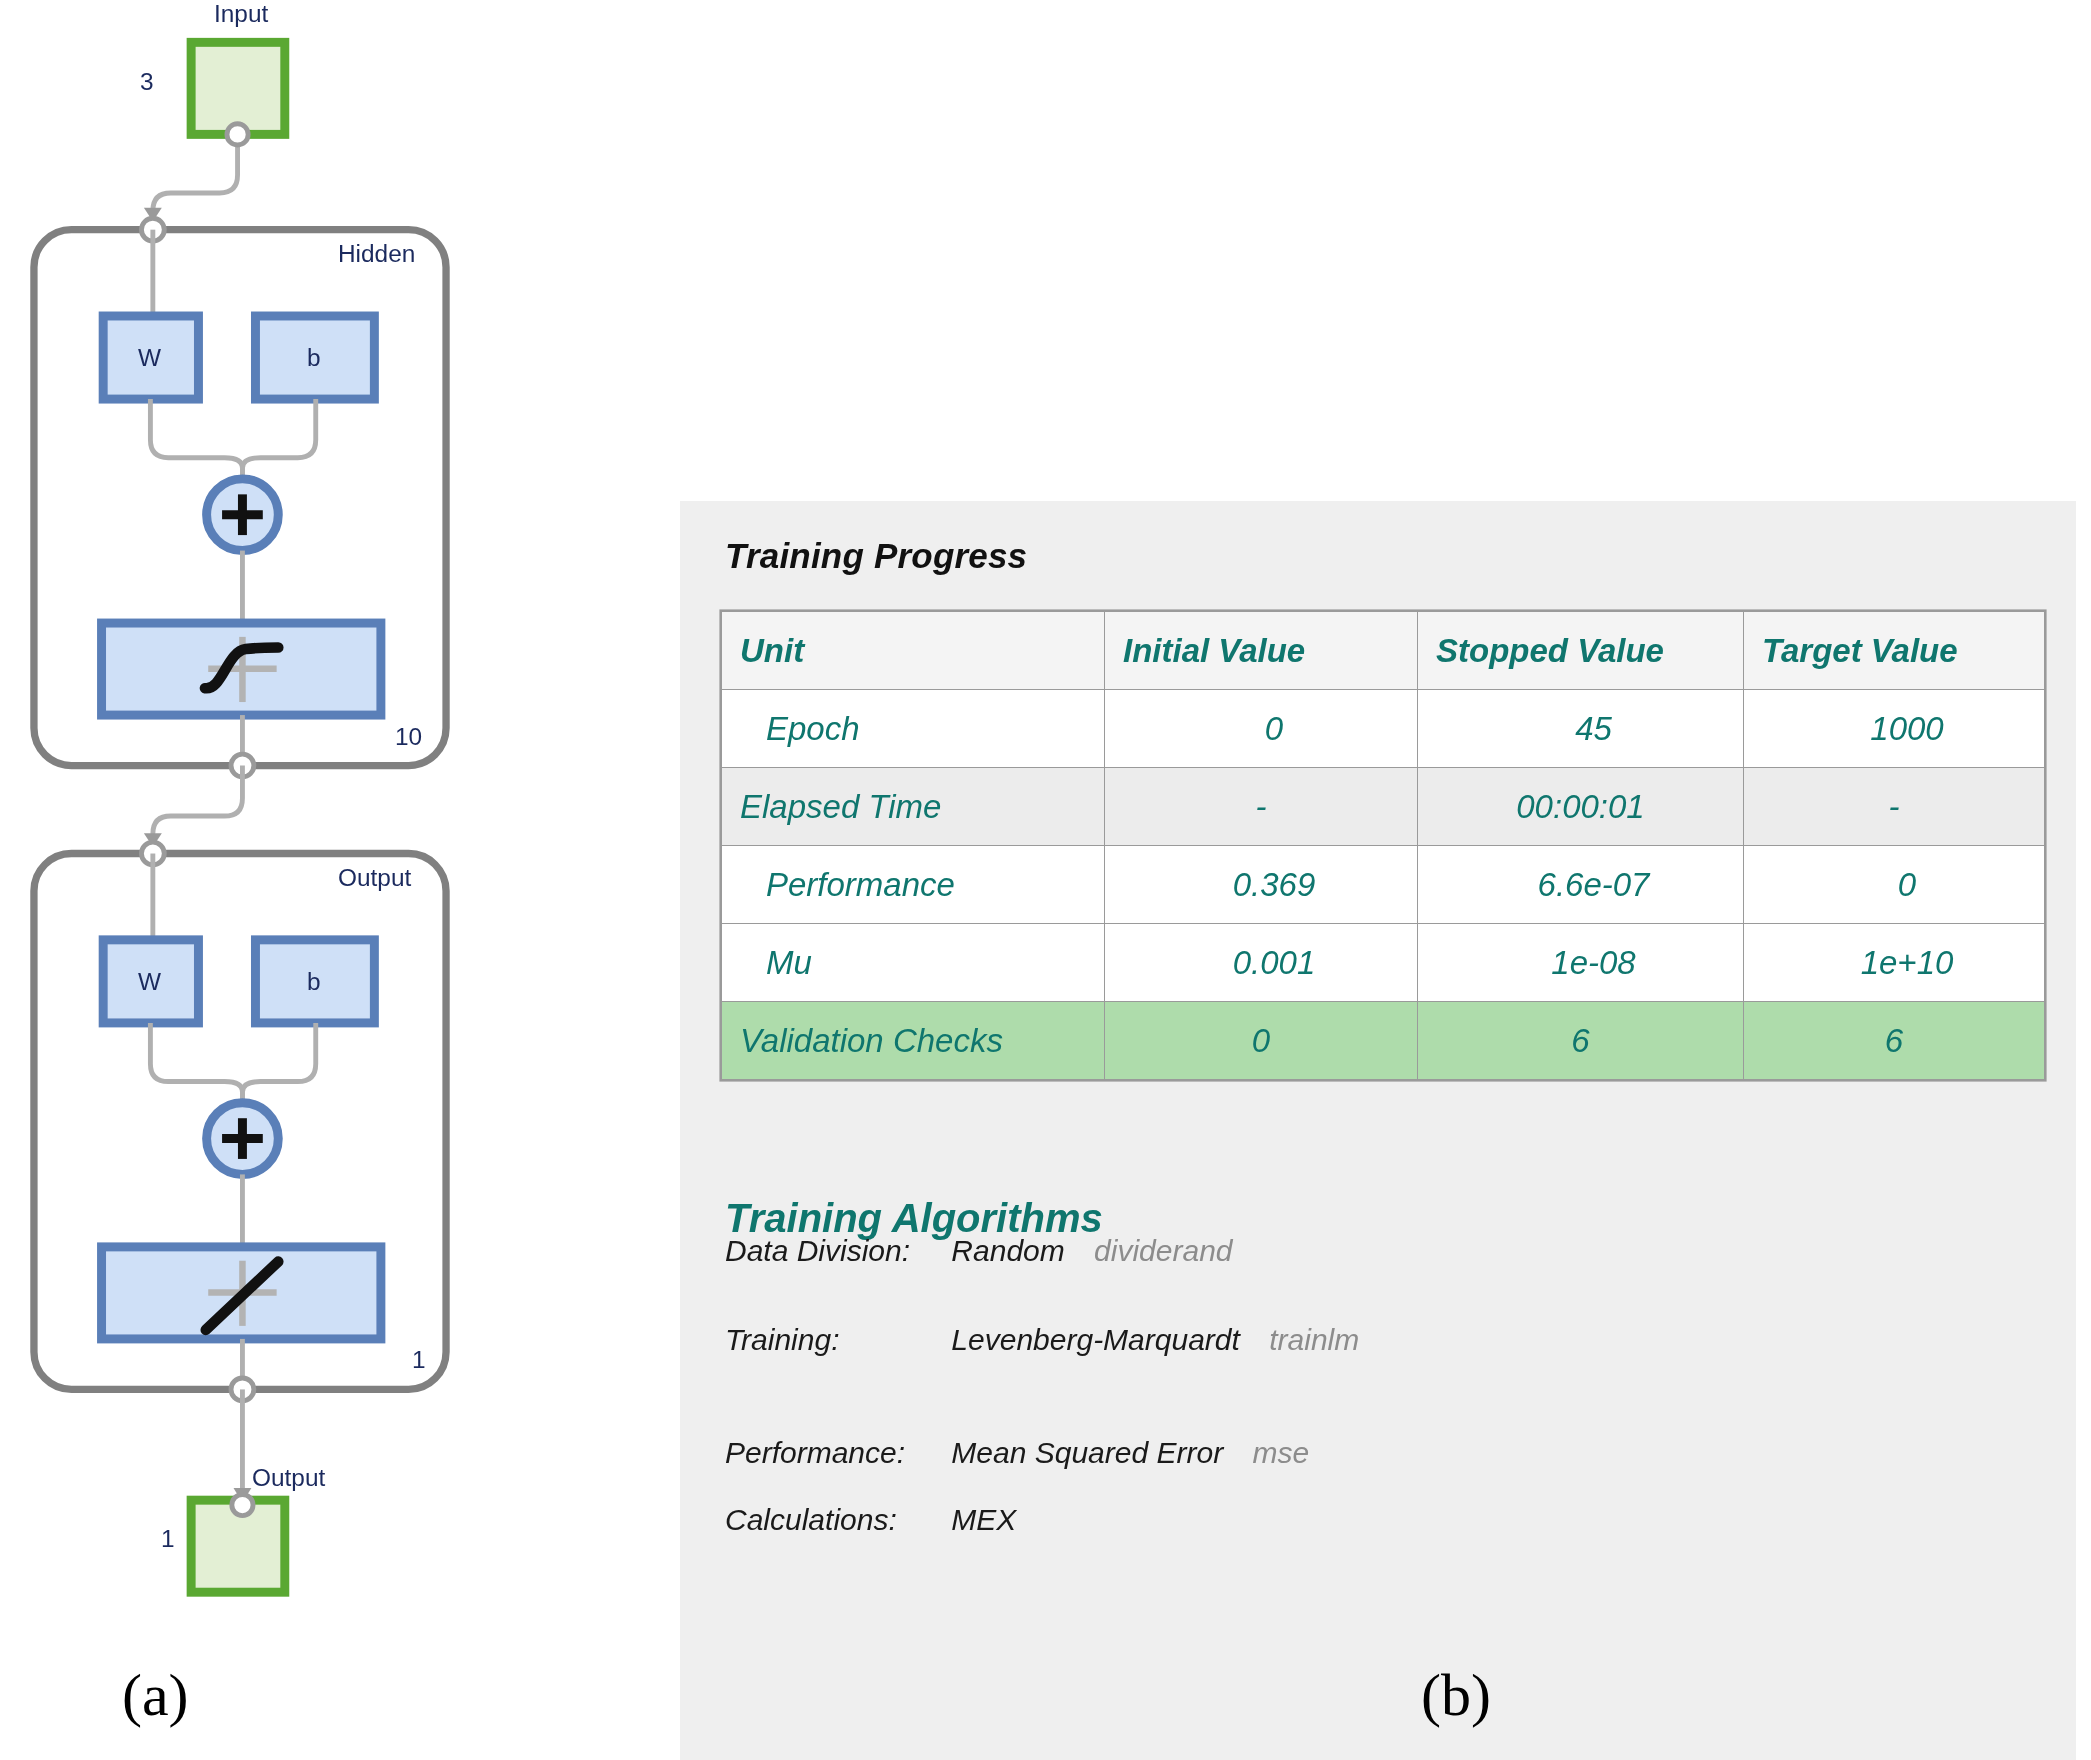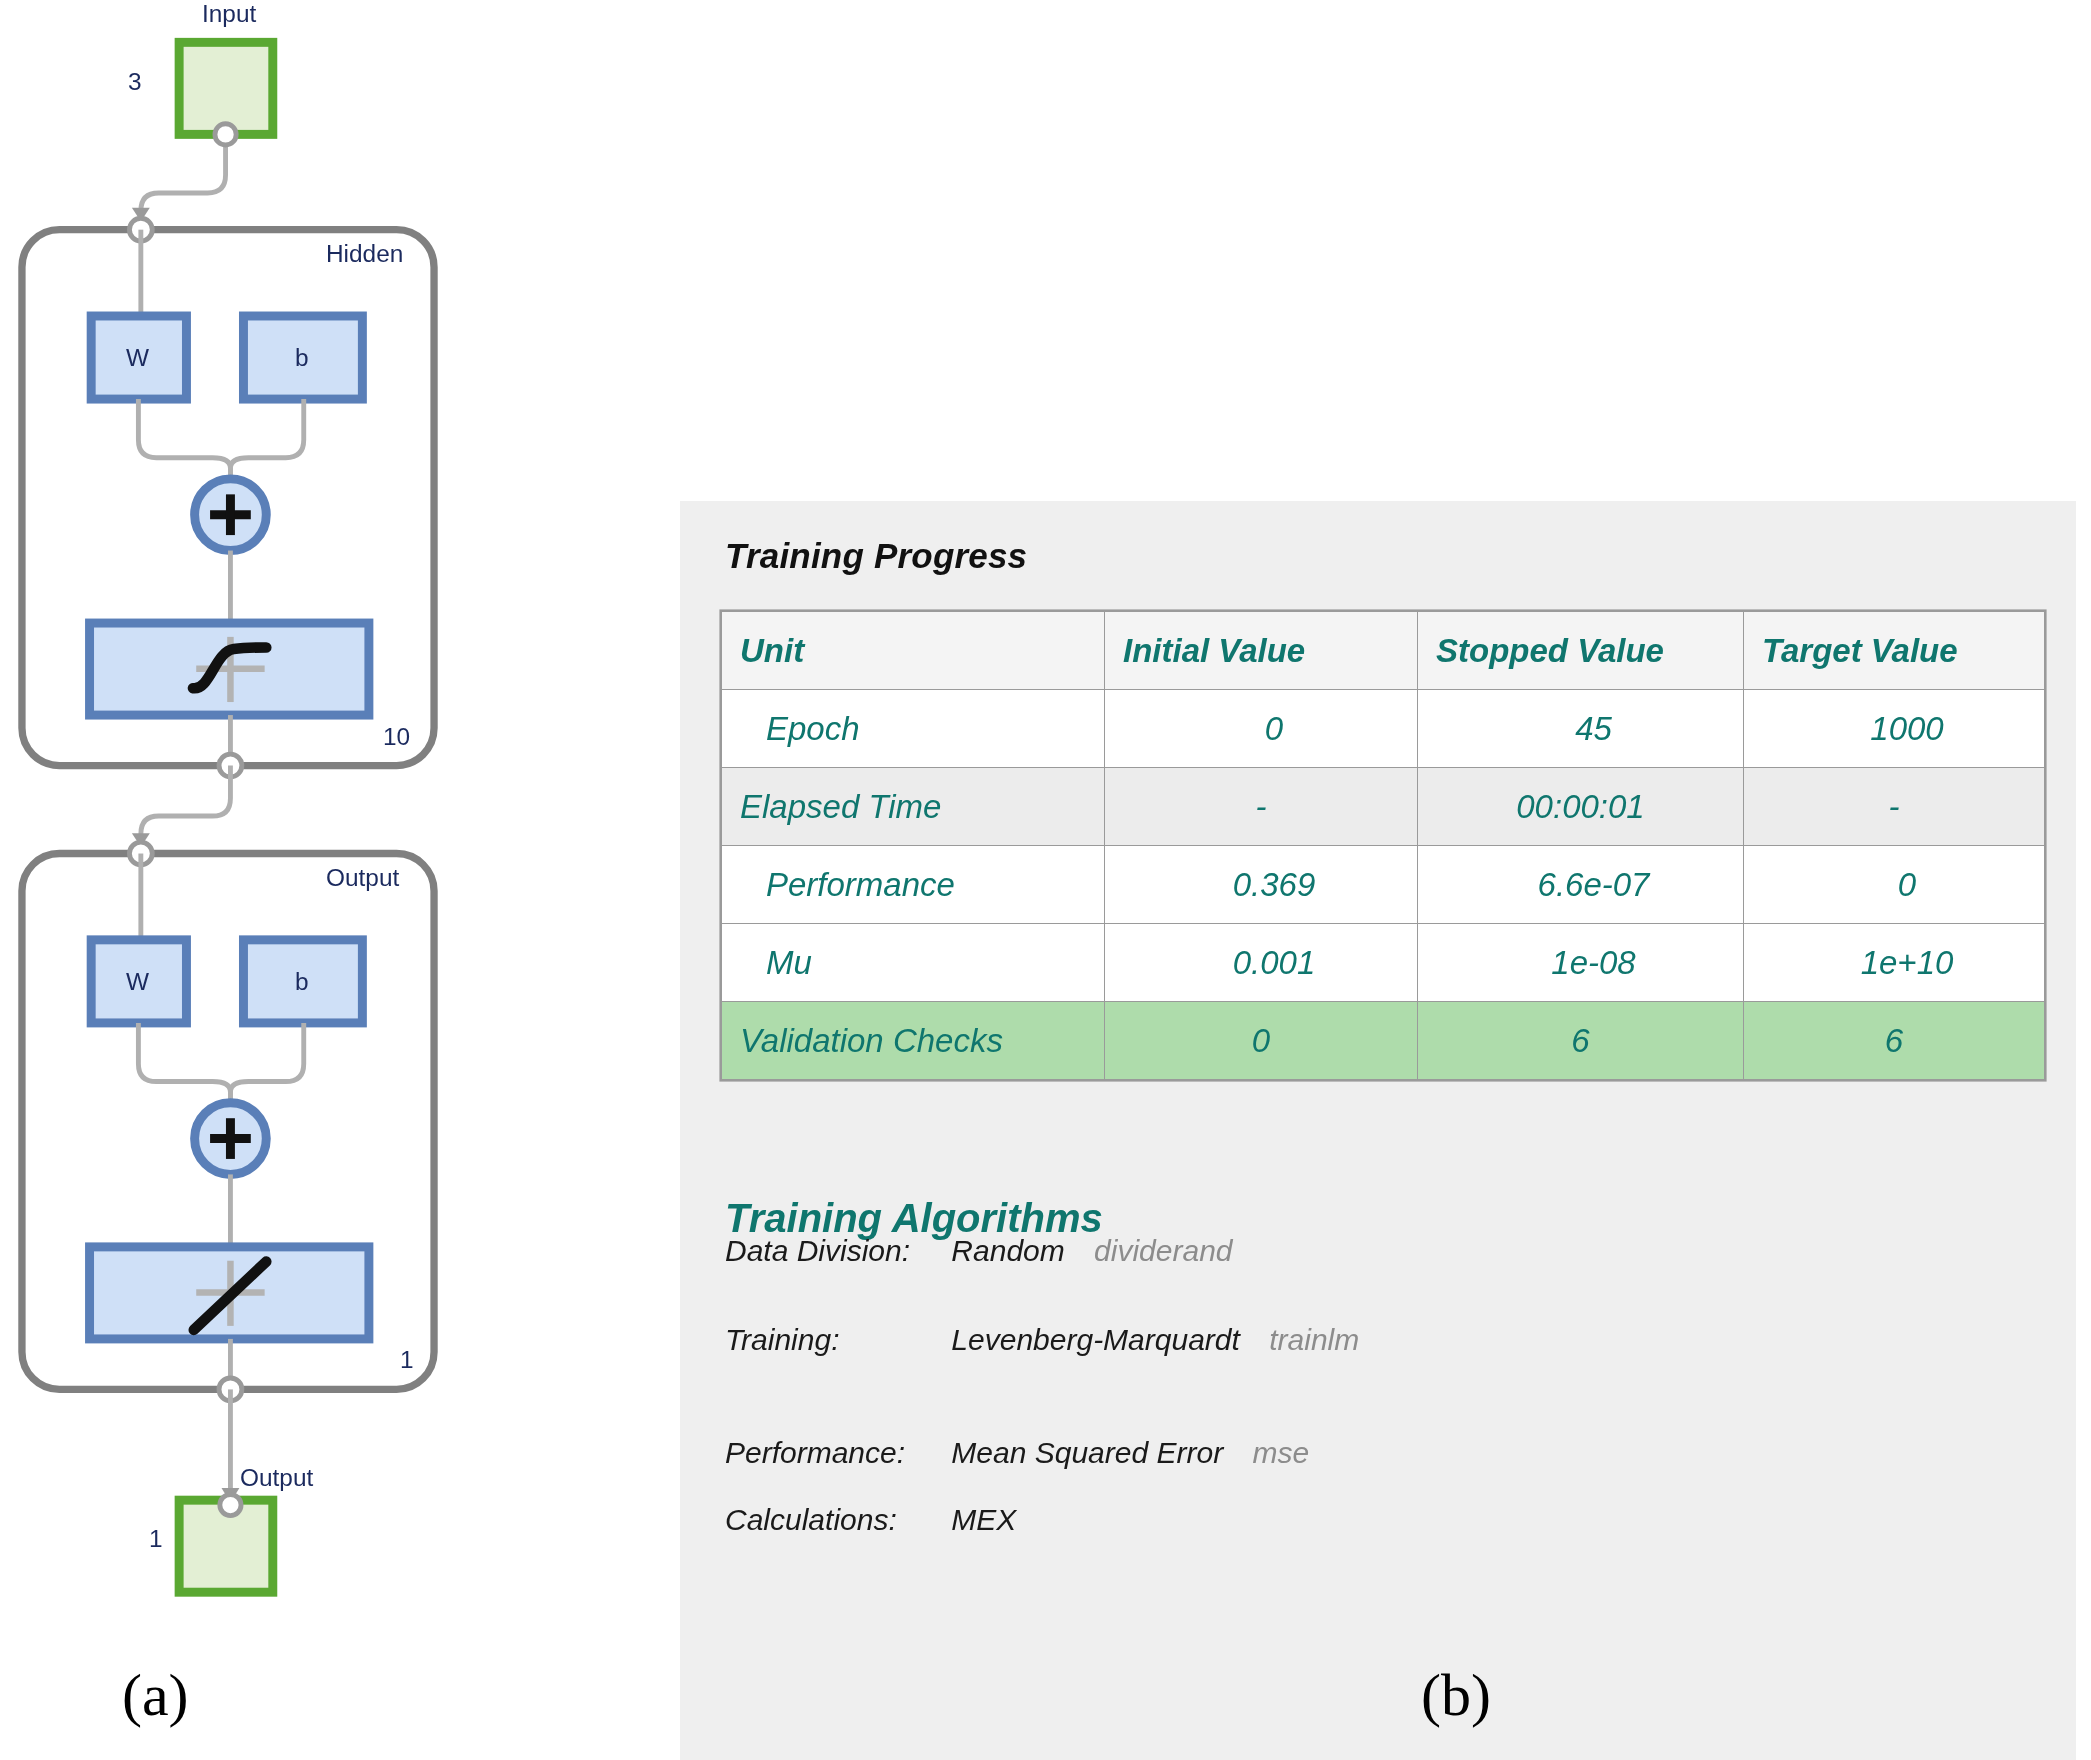--- a/index.html
+++ b/index.html
@@ -3,21 +3,21 @@
 <meta charset="utf-8">
 <title>Neural Network Diagram and Training Progress</title>
 <style>
   html,body{margin:0;padding:0;background:#ffffff;}
   body{width:2092px;height:1760px;position:relative;font-family:"Liberation Sans",sans-serif;overflow:hidden;}
 
   
   #figure{position:absolute;left:0;top:0;width:2092px;height:1760px;background:#fff;}
 
   
-  #nn-panel{position:absolute;left:4px;top:0;width:505px;height:1637px;padding-left:18px;}
+  #nn-panel{position:absolute;left:16px;top:0;width:505px;height:1637px;padding-left:18px;}
   #nn-svg{position:absolute;left:0;top:0;}
 
   .dg-label{position:absolute;font-family:"Liberation Sans",sans-serif;color:#1b2a5e;
             font-size:21px;line-height:1;white-space:nowrap;}
   .dg-label.big{font-size:24.4px;}
   .dg-box-label{position:absolute;font-family:"Liberation Sans",sans-serif;color:#1b2a5e;
                 font-size:24.4px;white-space:nowrap;}
 
   
   #tp-panel{position:absolute;left:680px;top:501px;width:1396px;height:1308px;

